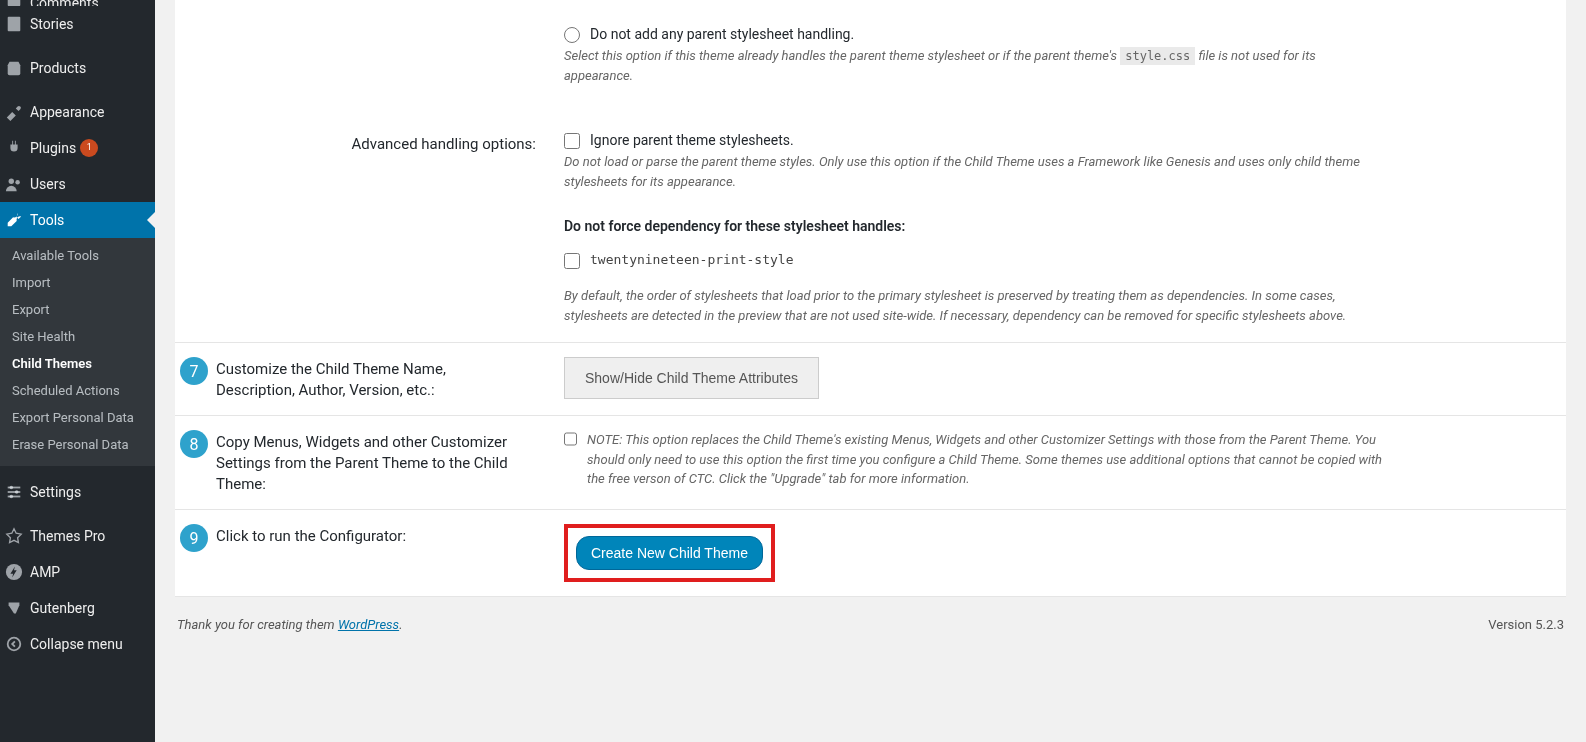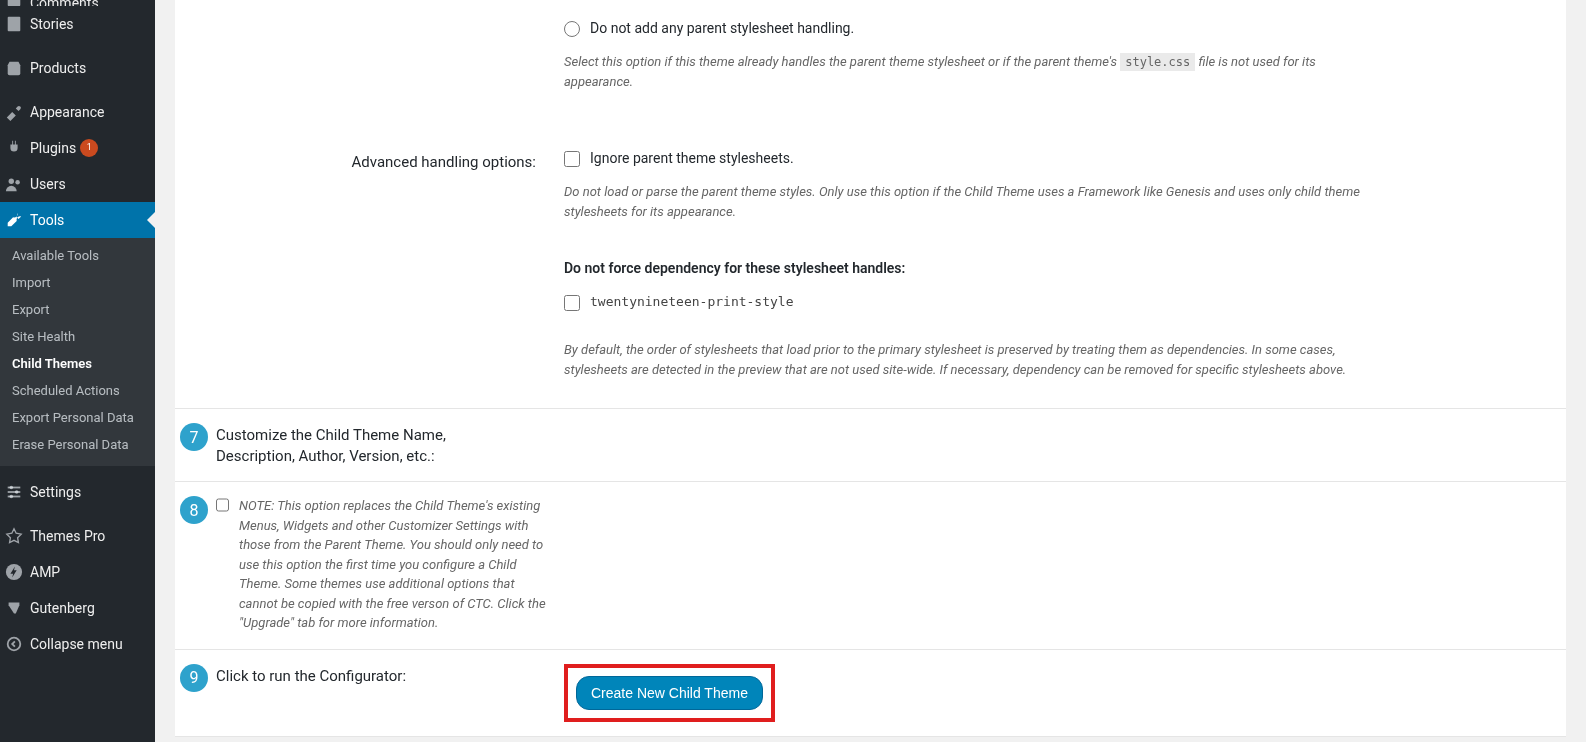--- a/index.html
+++ b/index.html
@@ -122,21 +122,21 @@
       padding-top: 2px;
       text-align: right;
       padding-right: 20px;
     }
     .row-body { max-width: 820px; }
     .desc {
       color: #666;
       font-style: italic;
       font-size: 13px;
       line-height: 1.5;
-      margin: 15px 0;
+      margin: 3px 0;
     }
     code.inline {
       background: #eaeaea;
       padding: 2px 5px;
       font-style: normal;
       font-family: Consolas, Monaco, monospace;
       font-size: 12px;
     }
     .opt-line {
       display: flex;
@@ -313,21 +313,21 @@
         </svg>
     </span>
     <span>Collapse menu</span>
   </div>
 </div>
 
 <div class="content">
   <div class="scroll-area">
     <div class="panel">
 
-      <div class="form-row noborder" style="padding-top:20px;">
+      <div class="form-row noborder" style="padding-top:26px;">
         <div></div>
         <div></div>
         <div class="row-body">
           <div class="opt-line">
             <input type="radio" style="">
             <span class="opt-text">Do not add any parent stylesheet handling.</span>
           </div>
           <div class="desc">
             <span>Select this option if this theme already handles the parent theme stylesheet or if the parent theme's </span><code class="inline">style.css</code><span> file is not used for its appearance.</span>
           </div>
@@ -355,24 +355,28 @@
             <span class="mono">twentynineteen-print-style</span>
           </div>
           <div style="height:12px"></div>
           <div class="desc">By default, the order of stylesheets that load prior to the primary stylesheet is preserved by treating them as dependencies. In some cases, stylesheets are detected in the preview that are not used site-wide. If necessary, dependency can be removed for specific stylesheets above.</div>
         </div>
       </div>
 
       <div class="form-row">
         <div class="step-badge">7</div>
         <div class="row-label" style="text-align:left; padding-right:60px;">Customize the Child Theme Name, Description, Author, Version, etc.:</div>
+        <div class="row-body">
+          <button class="attr-btn">Show/Hide Child Theme Attributes</button>
+        </div>
       </div>
 
       <div class="form-row">
         <div class="step-badge">8</div>
+        <div class="row-label" style="text-align:left; padding-right:30px;">Copy Menus, Widgets and other Customizer Settings from the Parent Theme to the Child Theme:</div>
         <div class="row-body">
           <div class="opt-line">
             <input type="checkbox" style="">
             <span class="desc" style="margin:0;">
               <strong class="strong-note">NOTE:</strong><span> This option replaces the Child Theme's existing Menus, Widgets and other Customizer Settings with those from the Parent Theme. You should only need to use this option the first time you configure a Child Theme. </span><strong class="strong-note">Some themes use additional options that cannot be copied with the free verson of CTC. Click the "Upgrade" tab for more information.</strong>
             </span>
           </div>
         </div>
       </div>
 

